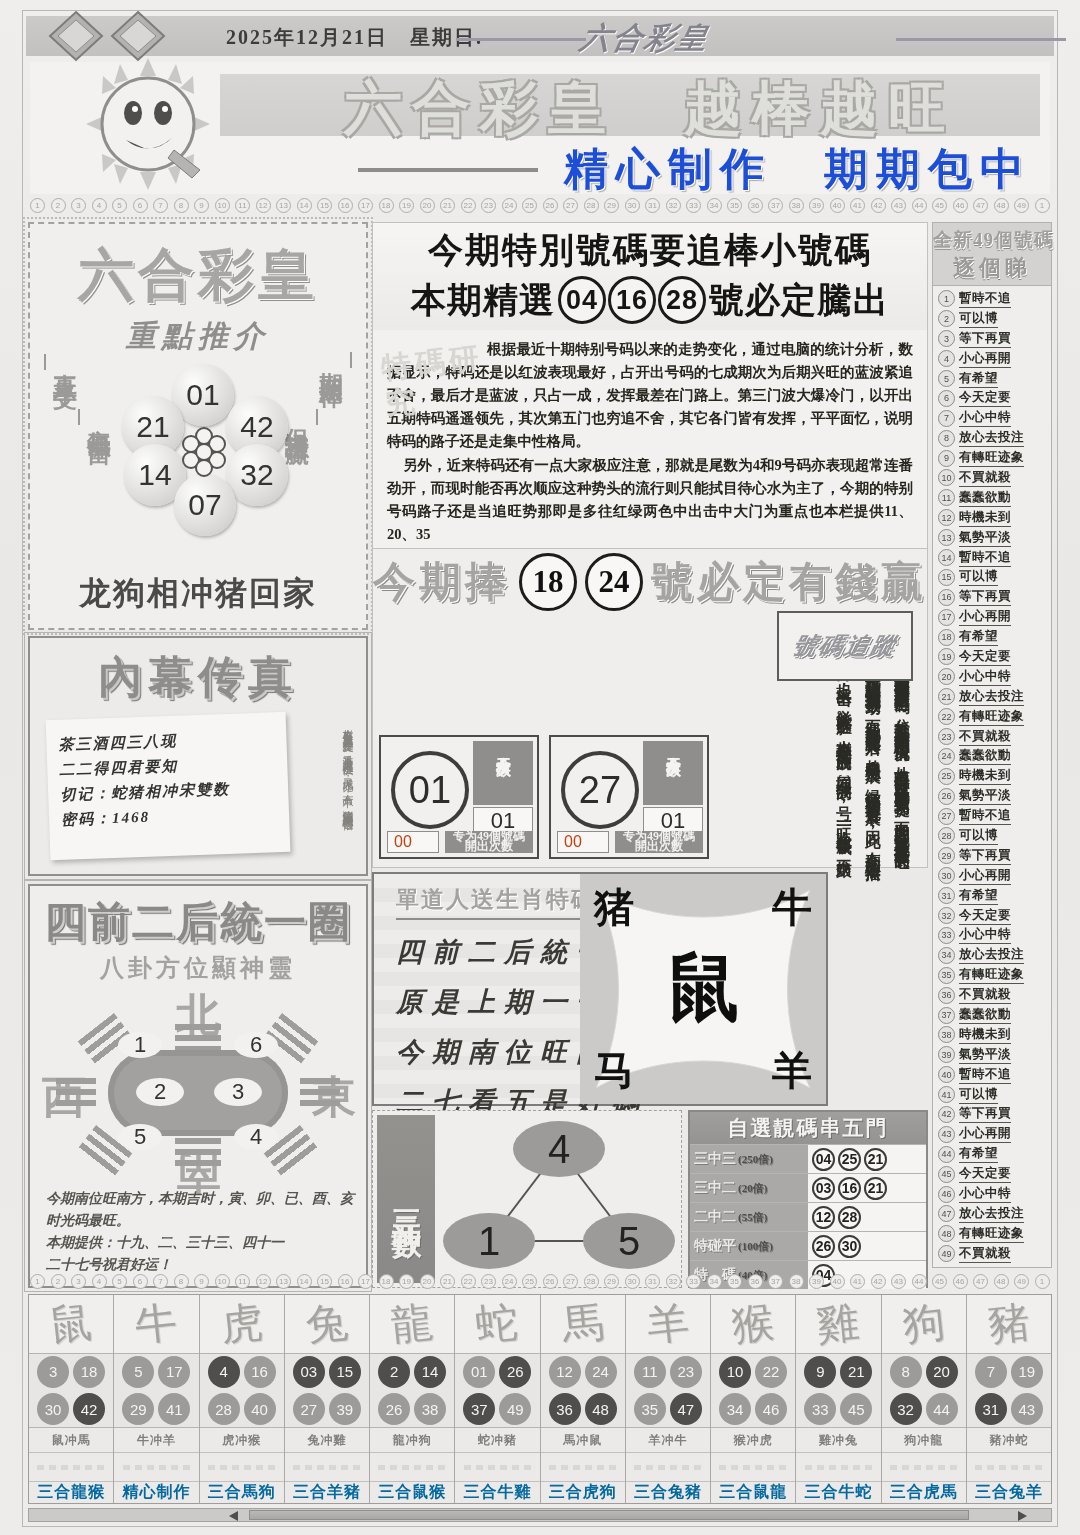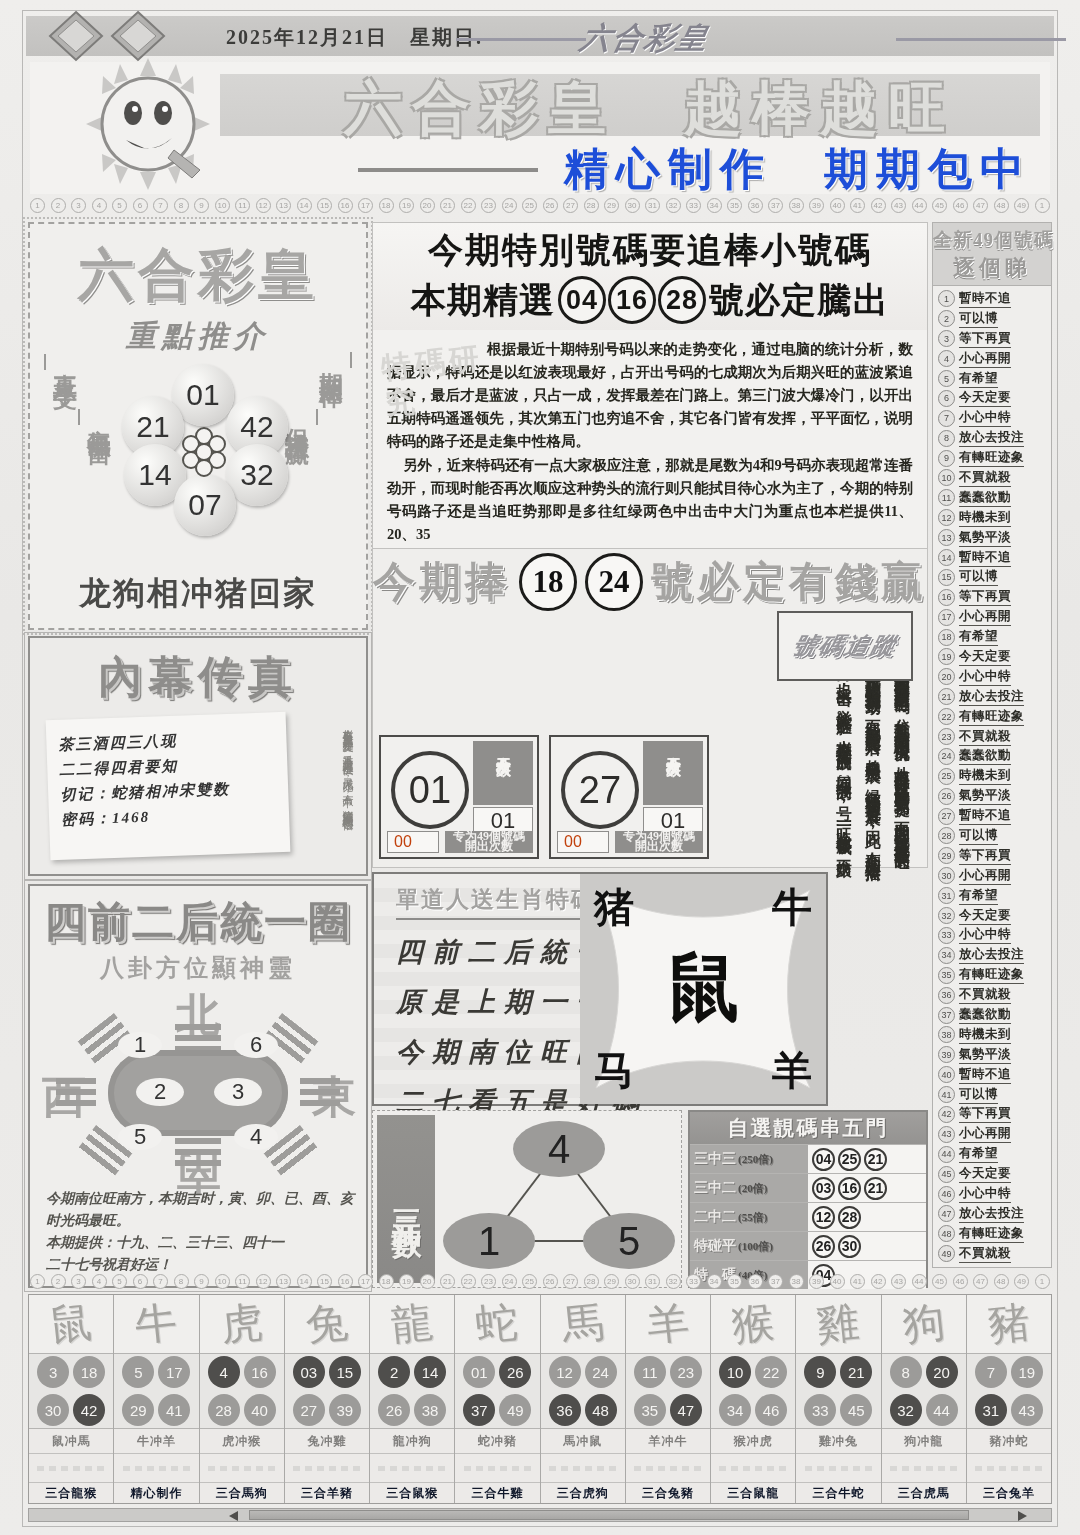--- a/index.html
+++ b/index.html
@@ -155,21 +155,21 @@
   .zcol{flex:1;border-right:1px solid #aaa9a7;display:flex;flex-direction:column;}
   .zcol:last-child{border-right:none;}
   .zimg{height:58px;display:flex;align-items:center;justify-content:center;font-size:42px;color:#a5a4a0;border-bottom:1px solid #b5b4b2;background:#f0efed;transform:none;}
   .zimg span{transform:rotate(-6deg);text-shadow:1px 1px 0 #d6d5d3;}
   .zballs{height:74px;display:flex;flex-wrap:wrap;align-items:center;justify-content:center;gap:2px 4px;background:#e7e6e4;border-bottom:1px solid #b5b4b2;}
   .zball{width:32px;height:32px;border-radius:50%;color:#f4f3f1;font-size:15px;display:flex;align-items:center;justify-content:center;font-family:"Liberation Sans",sans-serif;}
   .zball.m{background:#9c9b99;} .zball.d{background:#4f4e4c;}
   .zclash{height:24px;font-size:12px;font-weight:bold;color:#807f7d;display:flex;align-items:center;justify-content:center;border-bottom:1px solid #c2c1bf;letter-spacing:1px;}
   .zfaint{height:28px;border-bottom:1px solid #c2c1bf;background:#eceae8;position:relative;}
   .zfaint:after{content:"";position:absolute;left:10%;right:10%;top:12px;height:5px;background:repeating-linear-gradient(90deg,#d8d7d5 0 7px,transparent 7px 12px);}
-  .ztrine{flex:1;font-size:12px;font-weight:bold;color:#0f172a;display:flex;align-items:center;justify-content:center;letter-spacing:1px;}
+  .ztrine{flex:1;font-size:16px;font-weight:bold;color:#0369a1;display:flex;align-items:center;justify-content:center;letter-spacing:1px;}
 
   
   .scrollbar{position:absolute;left:28px;top:1508px;width:1024px;height:14px;background:#cbcac8;border:1px solid #a3a2a0;box-sizing:border-box;}
   .sb-thumb{position:absolute;left:220px;top:1px;width:720px;height:10px;background:linear-gradient(180deg,#bab9b7,#a8a7a5);border:1px solid #8f8e8c;box-sizing:border-box;}
   .sb-arrow{position:absolute;top:2px;width:0;height:0;border-top:5px solid transparent;border-bottom:5px solid transparent;}
   .sb-arrow.left{left:200px;border-right:9px solid #4f4e4c;}
   .sb-arrow.right{right:24px;border-left:9px solid #4f4e4c;}
 </style>
 </head>
 <body>

